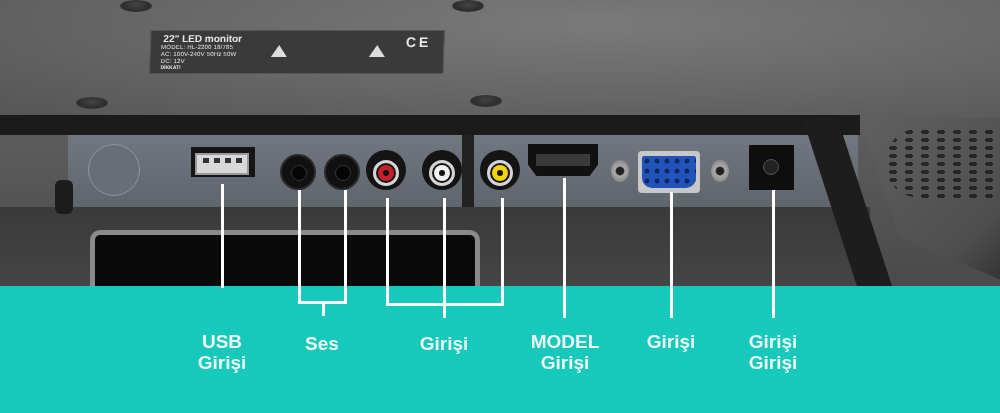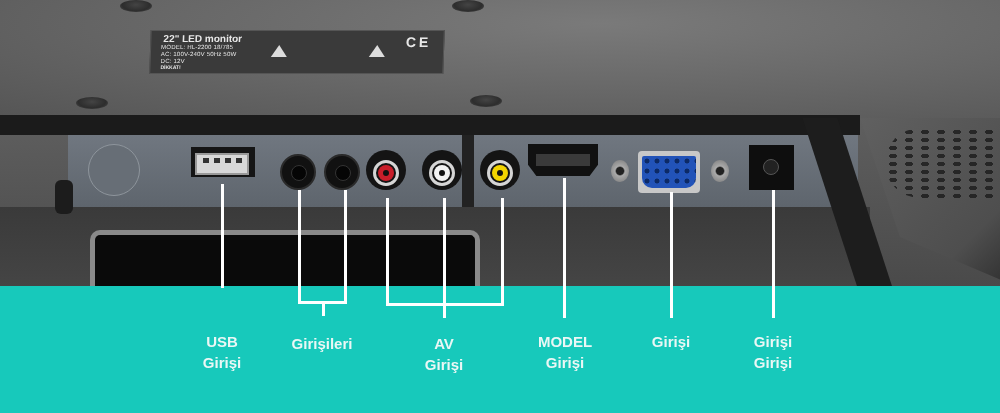--- a/index.html
+++ b/index.html
@@ -39,21 +39,21 @@
   .hdmi{position:absolute;left:528px;top:144px;width:70px;height:32px;background:#111;clip-path:polygon(0 0,100% 0,100% 65%,88% 100%,12% 100%,0 65%);}
   .hdmi-inner{position:absolute;left:8px;top:10px;width:54px;height:12px;background:#3a3a3a;}
   .vga-screw{position:absolute;width:18px;height:22px;border-radius:50%;background:radial-gradient(circle,#222 25%,#aaa 35%,#777 100%);}
   .vga{position:absolute;left:638px;top:151px;width:62px;height:42px;background:#c8c8c8;border-radius:4px;}
   .vga-inner{position:absolute;left:4px;top:5px;width:54px;height:32px;background:#2253b8;border-radius:2px 2px 10px 10px;
     background-image:radial-gradient(circle,#0d2a66 30%,transparent 40%);background-size:10px 10px;}
   .dc{position:absolute;left:749px;top:145px;width:45px;height:45px;background:#0e0e0e;}
   .dc::after{content:"";position:absolute;left:14px;top:14px;width:16px;height:16px;border-radius:50%;background:#222;border:1px solid #555;box-sizing:border-box;}
   .vline{position:absolute;width:3px;background:#fff;}
   .hline{position:absolute;height:3px;background:#fff;}
-  .label{position:absolute;color:#eaf7f5;font-weight:bold;font-size:15px;line-height:21px;text-align:center;width:120px;}
+  .label{position:absolute;color:#eaf7f5;font-weight:bold;font-size:19px;line-height:21px;text-align:center;width:120px;}
 </style>
 </head>
 <body>
 
 <div class="photo">
   <div class="top-lid"></div>
   <div class="screw" style="left:120px;top:0px"></div>
   <div class="screw" style="left:452px;top:0px"></div>
   <div class="screw" style="left:76px;top:97px"></div>
   <div class="screw" style="left:470px;top:95px"></div>
@@ -137,24 +137,23 @@
 
 <div class="vline" style="left:563px;top:178px;height:140px"></div>
 <div class="vline" style="left:670px;top:192px;height:126px"></div>
 <div class="vline" style="left:772px;top:190px;height:128px"></div>
 
 <div class="label" style="left:162px;top:331px">
   <div>USB</div>
   <div>Girişi</div>
 </div>
 <div class="label" style="left:262px;top:333px">
-  <div>Girişileri</div>
+  <div>Ses</div>
 </div>
 <div class="label" style="left:384px;top:333px">
-  <div>AV</div>
   <div>Girişi</div>
 </div>
 <div class="label" style="left:505px;top:331px">
   <div>MODEL</div>
   <div>Girişi</div>
 </div>
 <div class="label" style="left:611px;top:331px">
   <div>Girişi</div>
 </div>
 <div class="label" style="left:713px;top:331px">

